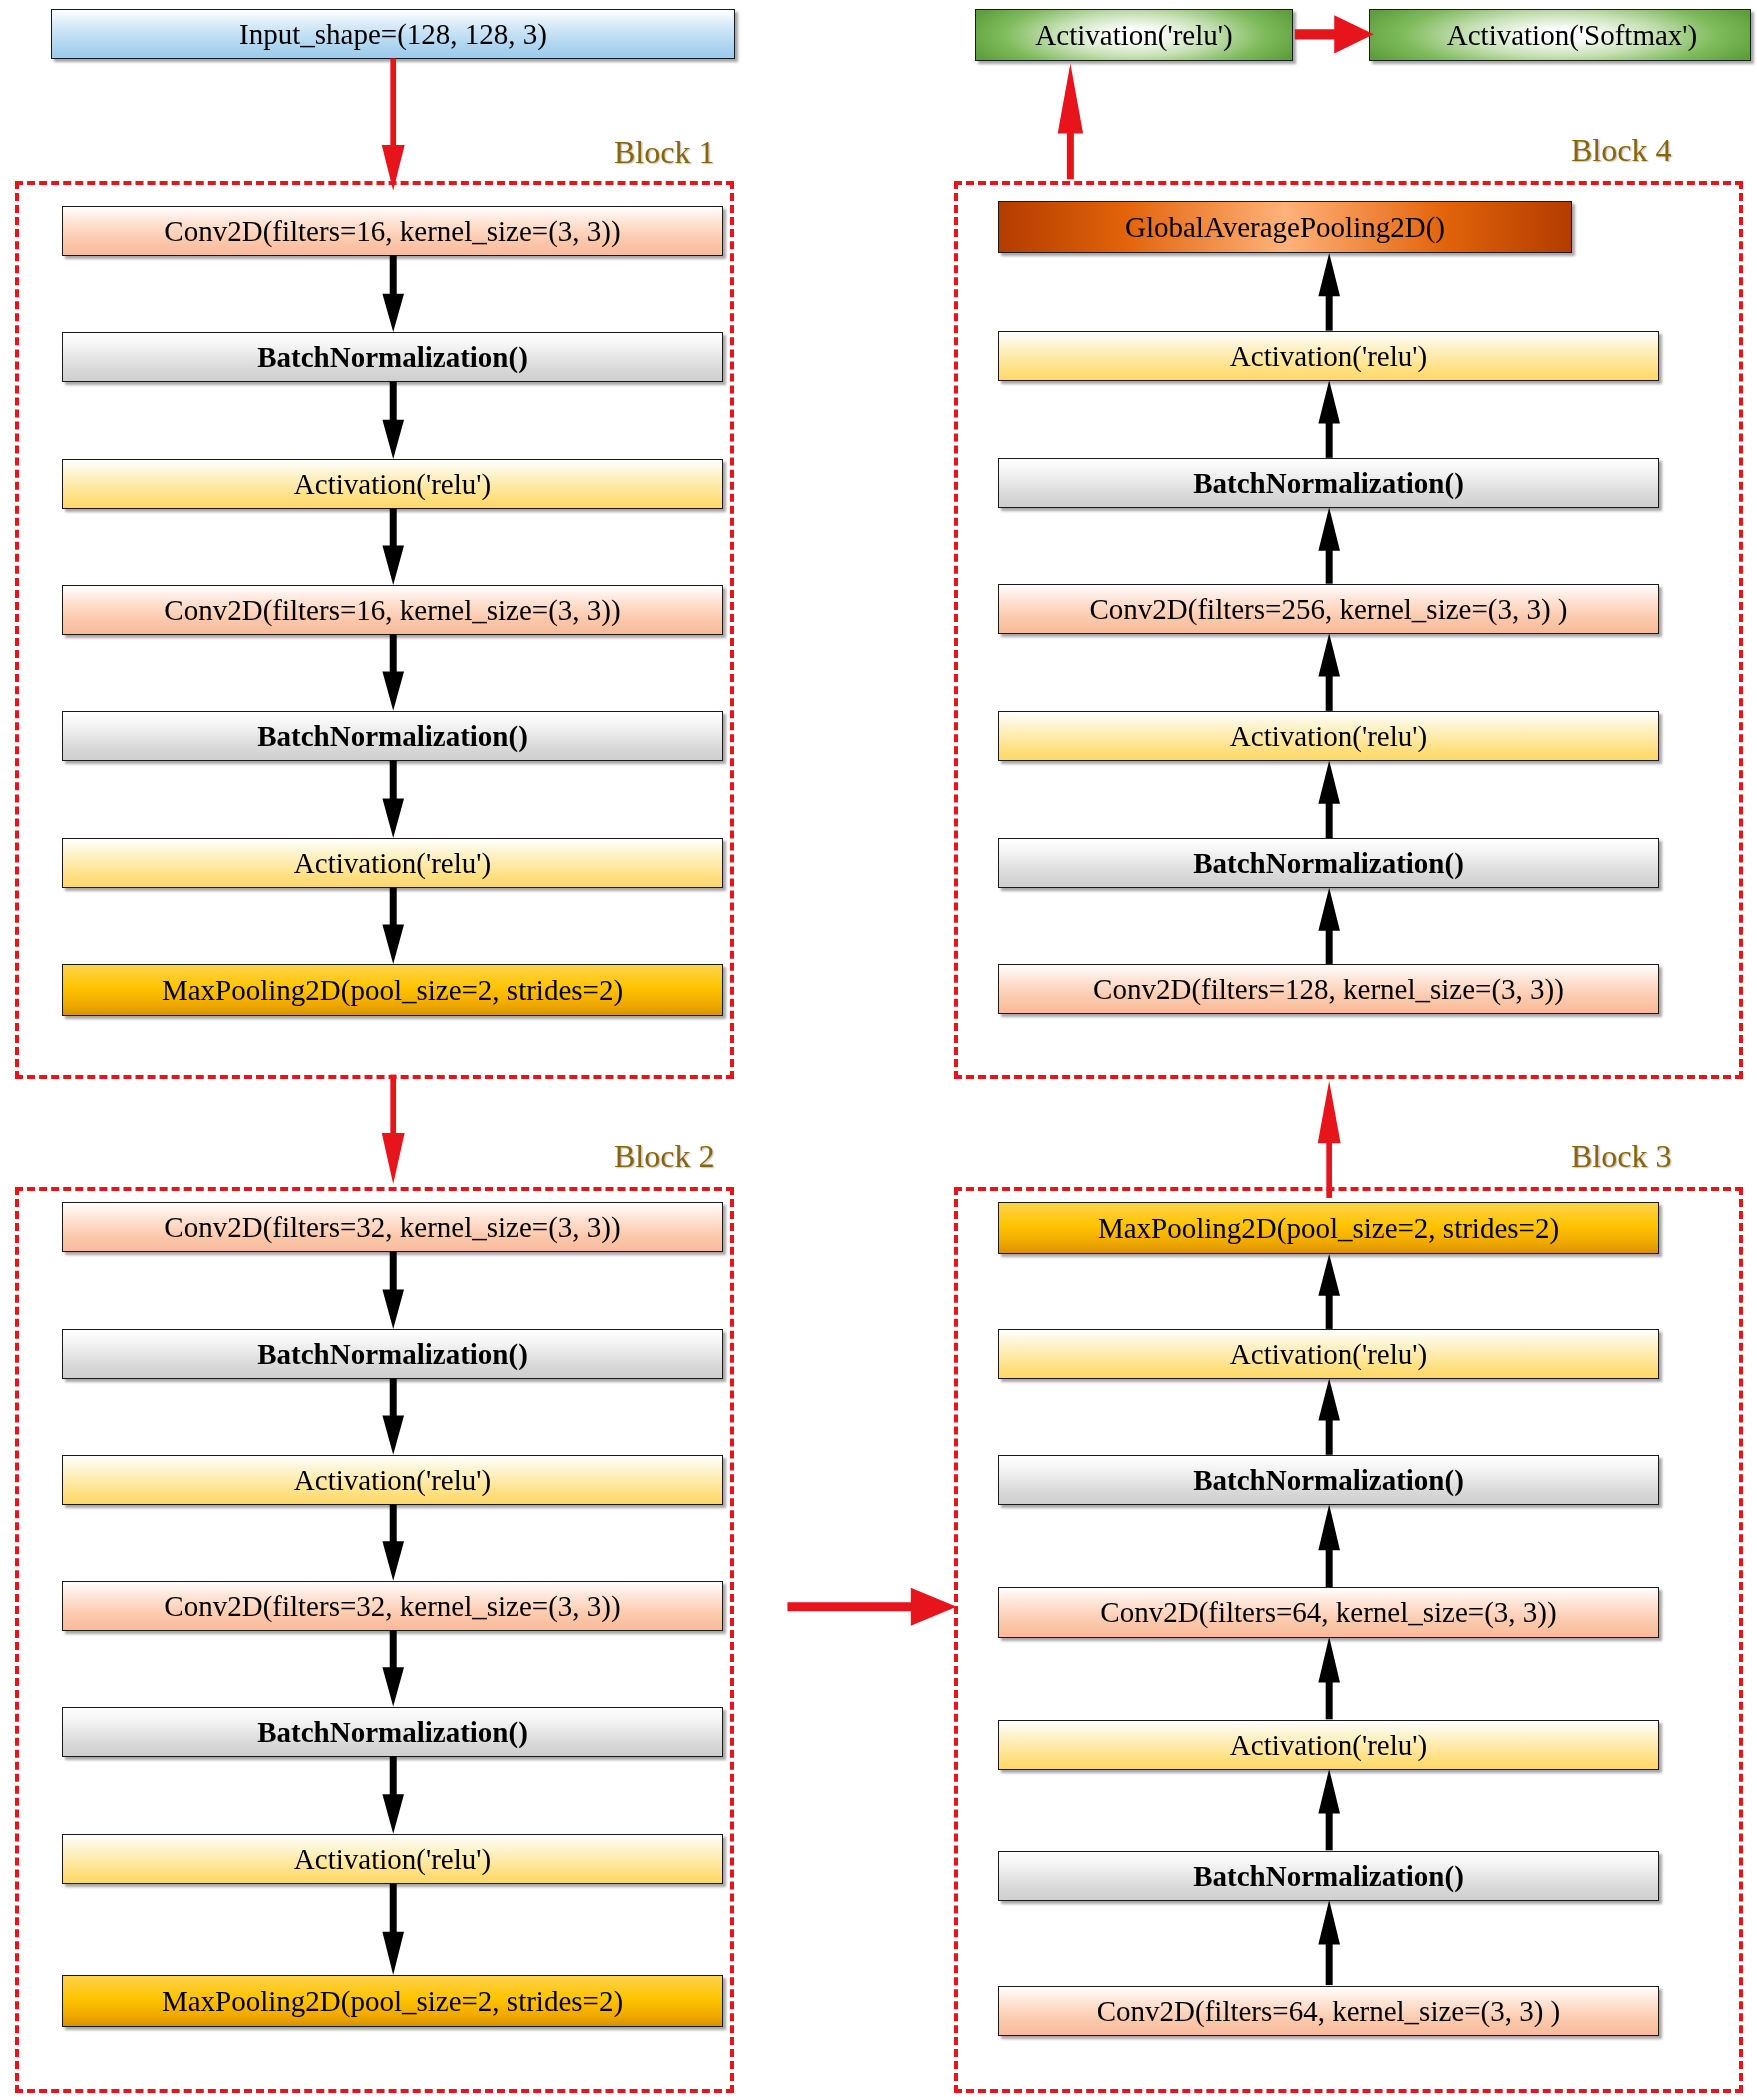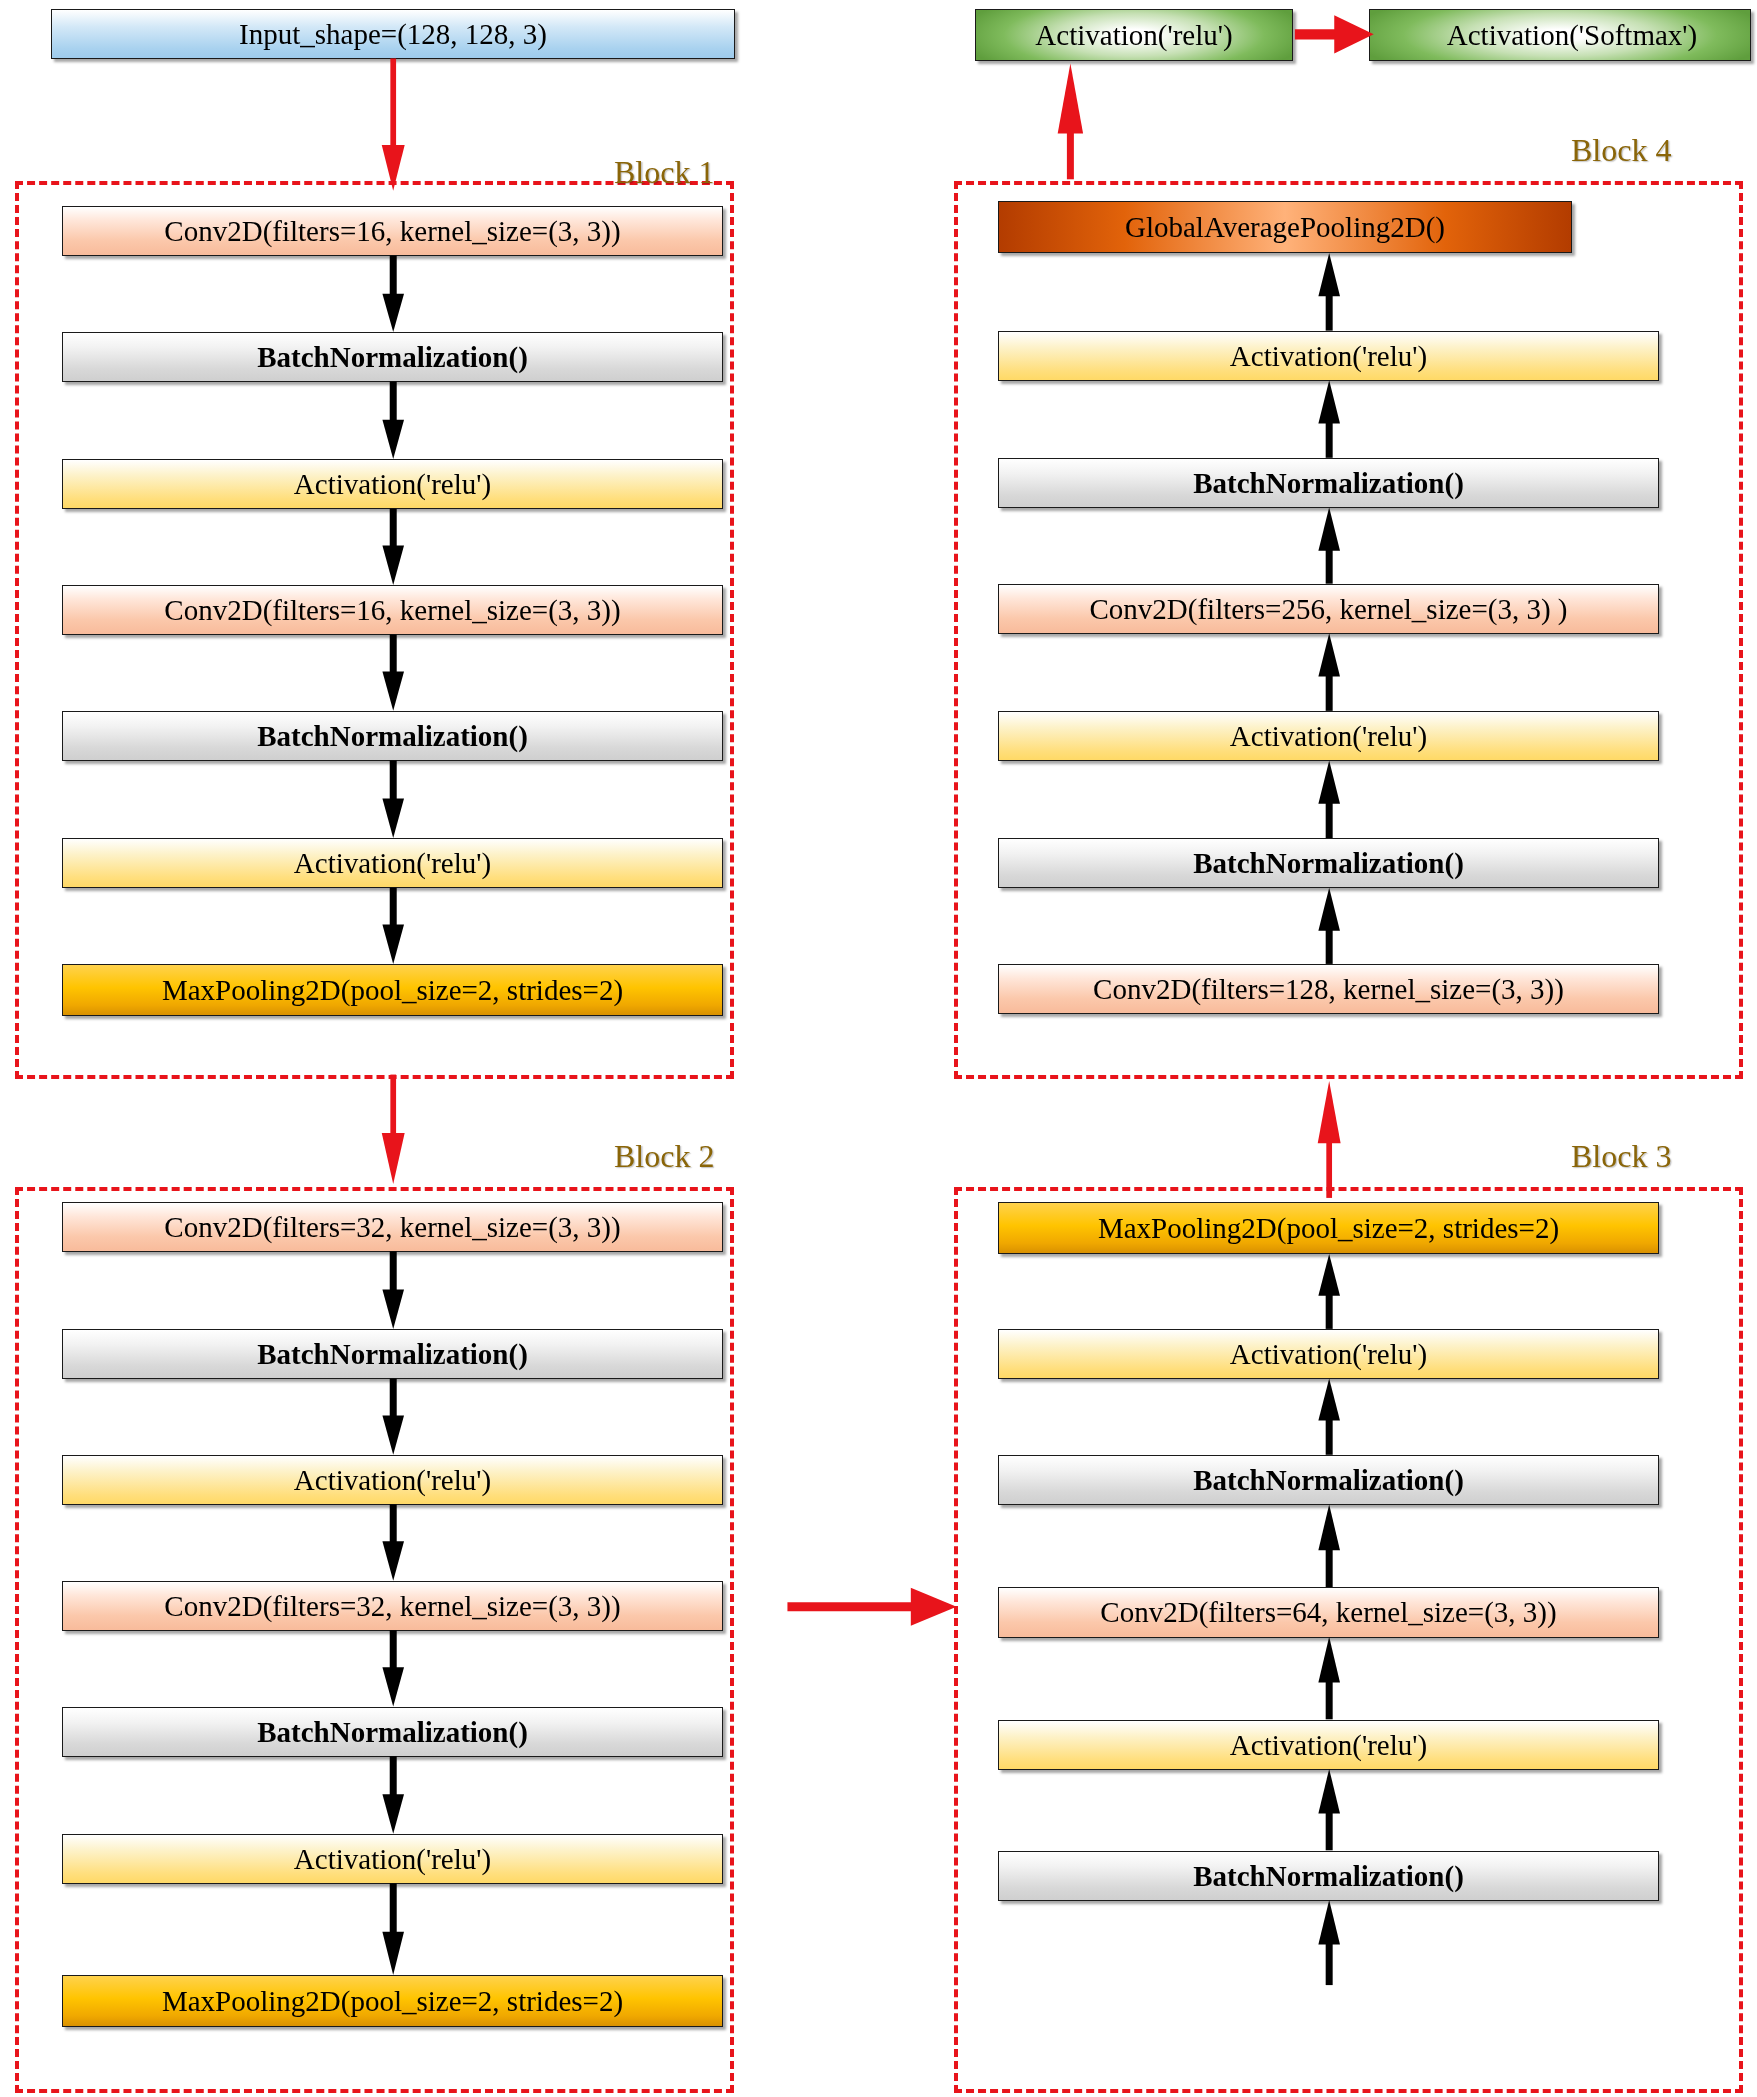--- a/index.html
+++ b/index.html
@@ -69,21 +69,21 @@
 </head>
 <body>
 
 <div id="canvas">
 
   <div class="block-frame" style="left:15.3px;  top:181px;  width:719px; height:898px;"></div>
   <div class="block-frame" style="left:15.3px;  top:1187px; width:719px; height:906px;"></div>
   <div class="block-frame" style="left:954px;top:1187px; width:789px; height:906px;"></div>
   <div class="block-frame" style="left:954px;top:181px;  width:789px; height:898px;"></div>
 
-  <div class="block-label" style="left:614px; top:134px;margin-top:20px;">Block 1</div>
+  <div class="block-label" style="left:614px; top:134px;">Block 1</div>
   <div class="block-label" style="left:614px; top:1138px;">Block 2</div>
   <div class="block-label" style="left:1571px;top:1138px;">Block 3</div>
   <div class="block-label" style="left:1571px;top:132px;">Block 4</div>
 
   <div class="node input" style="left:51px; top:9px; width:684px; height:50px;">Input_shape=(128, 128, 3)</div>
 
   <div class="node green" style="left:975px; top:9px; width:318px; height:52px;">Activation('relu')</div>
   <div class="node green" style="left:1369px; top:9px; width:382px; height:52px;padding-left:24px;">Activation('Softmax')</div>
 
   <div class="node conv" style="left:62px; top:206px; width:661px; height:50px;">Conv2D(filters=16, kernel_size=(3, 3))</div>
@@ -101,20 +101,21 @@
   <div class="node bn" style="left:62px; top:1707px; width:661px; height:50px;">BatchNormalization()</div>
   <div class="node act" style="left:62px; top:1834px; width:661px; height:50px;">Activation('relu')</div>
   <div class="node pool" style="left:62px; top:1975px; width:661px; height:52px;">MaxPooling2D(pool_size=2, strides=2)</div>
 
   <div class="node pool" style="left:998px; top:1202px; width:661px; height:52px;">MaxPooling2D(pool_size=2, strides=2)</div>
   <div class="node act" style="left:998px; top:1329px; width:661px; height:50px;">Activation('relu')</div>
   <div class="node bn" style="left:998px; top:1455px; width:661px; height:50px;">BatchNormalization()</div>
   <div class="node conv" style="left:998px; top:1587px; width:661px; height:51px;">Conv2D(filters=64, kernel_size=(3, 3))</div>
   <div class="node act" style="left:998px; top:1720px; width:661px; height:50px;">Activation('relu')</div>
   <div class="node bn" style="left:998px; top:1851px; width:661px; height:50px;">BatchNormalization()</div>
+  <div class="node conv" style="left:998px; top:1986px; width:661px; height:50px;">Conv2D(filters=64, kernel_size=(3, 3) )</div>
 
   <div class="node gap" style="left:998px; top:201px; width:574px; height:52px;">GlobalAveragePooling2D()</div>
   <div class="node act" style="left:998px; top:331px; width:661px; height:50px;">Activation('relu')</div>
   <div class="node bn" style="left:998px; top:458px; width:661px; height:50px;">BatchNormalization()</div>
   <div class="node conv" style="left:998px; top:584px; width:661px; height:50px;">Conv2D(filters=256, kernel_size=(3, 3) )</div>
   <div class="node act" style="left:998px; top:711px; width:661px; height:50px;">Activation('relu')</div>
   <div class="node bn" style="left:998px; top:838px; width:661px; height:50px;">BatchNormalization()</div>
   <div class="node conv" style="left:998px; top:964px; width:661px; height:50px;">Conv2D(filters=128, kernel_size=(3, 3))</div>
 
   <div class="conn" style="left:0;top:0;width:1758px;height:2097px;">

